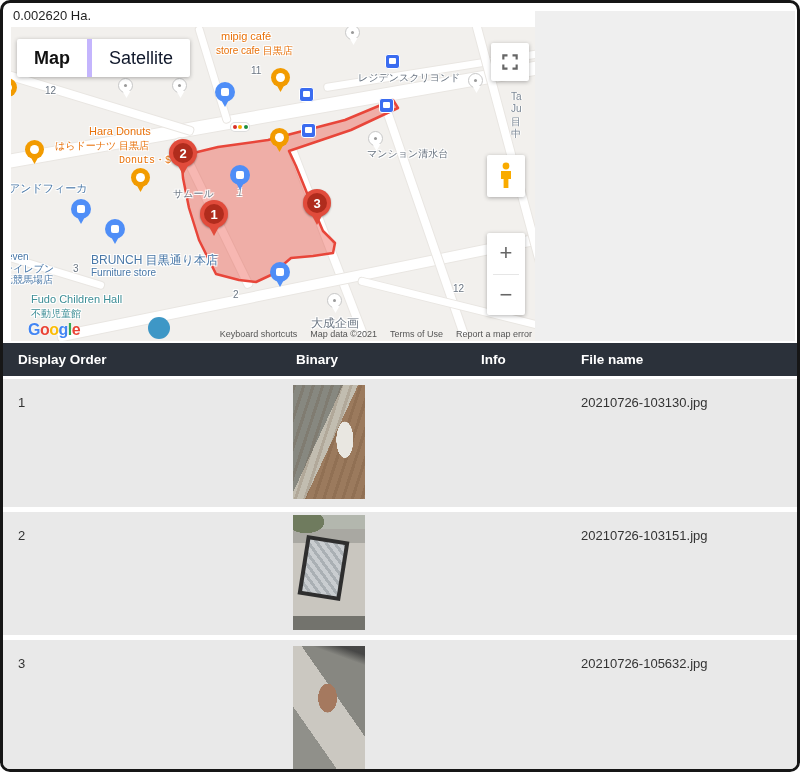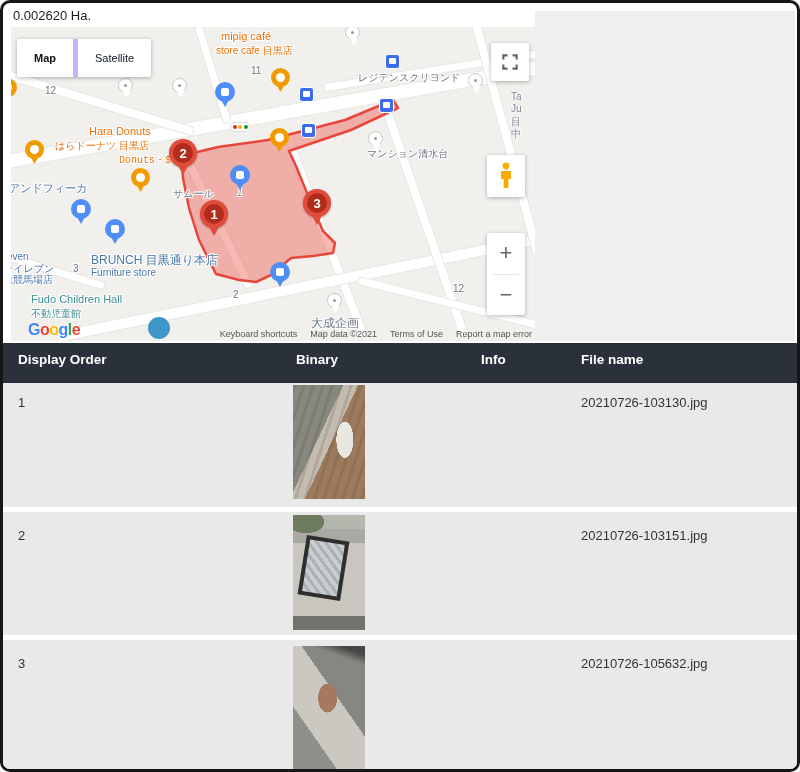--- a/index.html
+++ b/index.html
@@ -44,41 +44,41 @@
   .transit{position:absolute;width:13px;height:13px;background:#3b6cf0;border:1px solid #fff;border-radius:3px;z-index:6;}
   .transit::after{content:"";position:absolute;left:3px;right:3px;top:3px;bottom:4px;background:#fff;border-radius:1px;}
   .traffic{position:absolute;width:18px;height:8px;background:#fff;border-radius:4px;z-index:6;
     display:flex;align-items:center;justify-content:space-evenly;box-shadow:0 0 0 1px #ddd;}
   .traffic i{width:4px;height:4px;border-radius:50%;display:block;}
   .blue-circle{position:absolute;width:22px;height:22px;border-radius:50%;background:#3e97c6;z-index:5;}
 
   
   .maptype{position:absolute;left:6px;top:12px;height:38px;display:flex;background:#fff;border-radius:2px;
     box-shadow:0 1px 4px rgba(0,0,0,.3);z-index:10;}
-  .mt-btn{padding:0 17px;line-height:38px;font-size:11px;cursor:pointer;}
+  .mt-btn{padding:0 17px;line-height:38px;font-size:18px;cursor:pointer;}
   .mt-map{font-weight:bold;color:#111;}
   .mt-sat{color:#0f172a;border-left:5px solid #c4b5fd;}
   .ctl{position:absolute;background:#fff;border-radius:2px;box-shadow:0 1px 4px rgba(0,0,0,.3);z-index:10;}
   .fullscreen{left:480px;top:16px;width:38px;height:38px;display:flex;align-items:center;justify-content:center;}
   .pegman{left:476px;top:128px;width:38px;height:42px;display:flex;align-items:center;justify-content:center;}
   .zoomctl{left:476px;top:206px;width:38px;height:82px;display:flex;flex-direction:column;}
   .zbtn{flex:1;display:flex;align-items:center;justify-content:center;font-size:22px;color:#666;cursor:pointer;}
   .zdiv{height:1px;background:#e6e6e6;margin:0 6px;}
 
   .glogo{position:absolute;left:17px;top:294px;z-index:9;font-size:16px;font-weight:bold;letter-spacing:-0.5px;}
   .glogo span{text-shadow:0 0 2px #fff;}
   .g1,.g4{color:#4285F4;} .g2,.g6{color:#EA4335;} .g3{color:#FBBC05;} .g5{color:#34A853;}
   .attrib{position:absolute;right:3px;bottom:2px;display:flex;gap:13px;font-size:9px;color:#555;z-index:9;}
   .edge-lbl{position:absolute;left:500px;z-index:5;font-size:10px;color:#7b8795;
     text-shadow:-1px 0 0 #fff,1px 0 0 #fff;}
 
   .right-panel{position:absolute;left:532px;top:8px;right:2px;height:330px;background:#efefef;}
 
   
-  .grid-header{position:absolute;left:0;right:0;top:340px;height:40px;background:#2b313a;z-index:15;}
+  .grid-header{position:absolute;left:0;right:0;top:340px;height:33px;background:#2b313a;z-index:15;}
   .hcell{position:absolute;top:0;line-height:34px;color:#fff;font-weight:bold;font-size:13.5px;}
   .row{position:absolute;left:0;right:0;background:#e9e9e9;overflow:hidden;}
   .rownum,.fname{position:absolute;top:16px;font-size:13px;color:#333;}
   .rownum{left:15px;}
   .fname{left:578px;}
   .thumb{position:absolute;left:290px;width:72px;background:#bbb;}
   .t1{background:
       radial-gradient(ellipse 14px 30px at 72% 48%, #e9e7e1 0 60%, rgba(0,0,0,0) 61%),
       repeating-linear-gradient(108deg, rgba(90,60,35,0.16) 0 3px, rgba(0,0,0,0) 3px 9px),
       linear-gradient(115deg,#878880 0 40%,#c2bdb0 40% 52%,#9b7a5d 52% 100%);}

